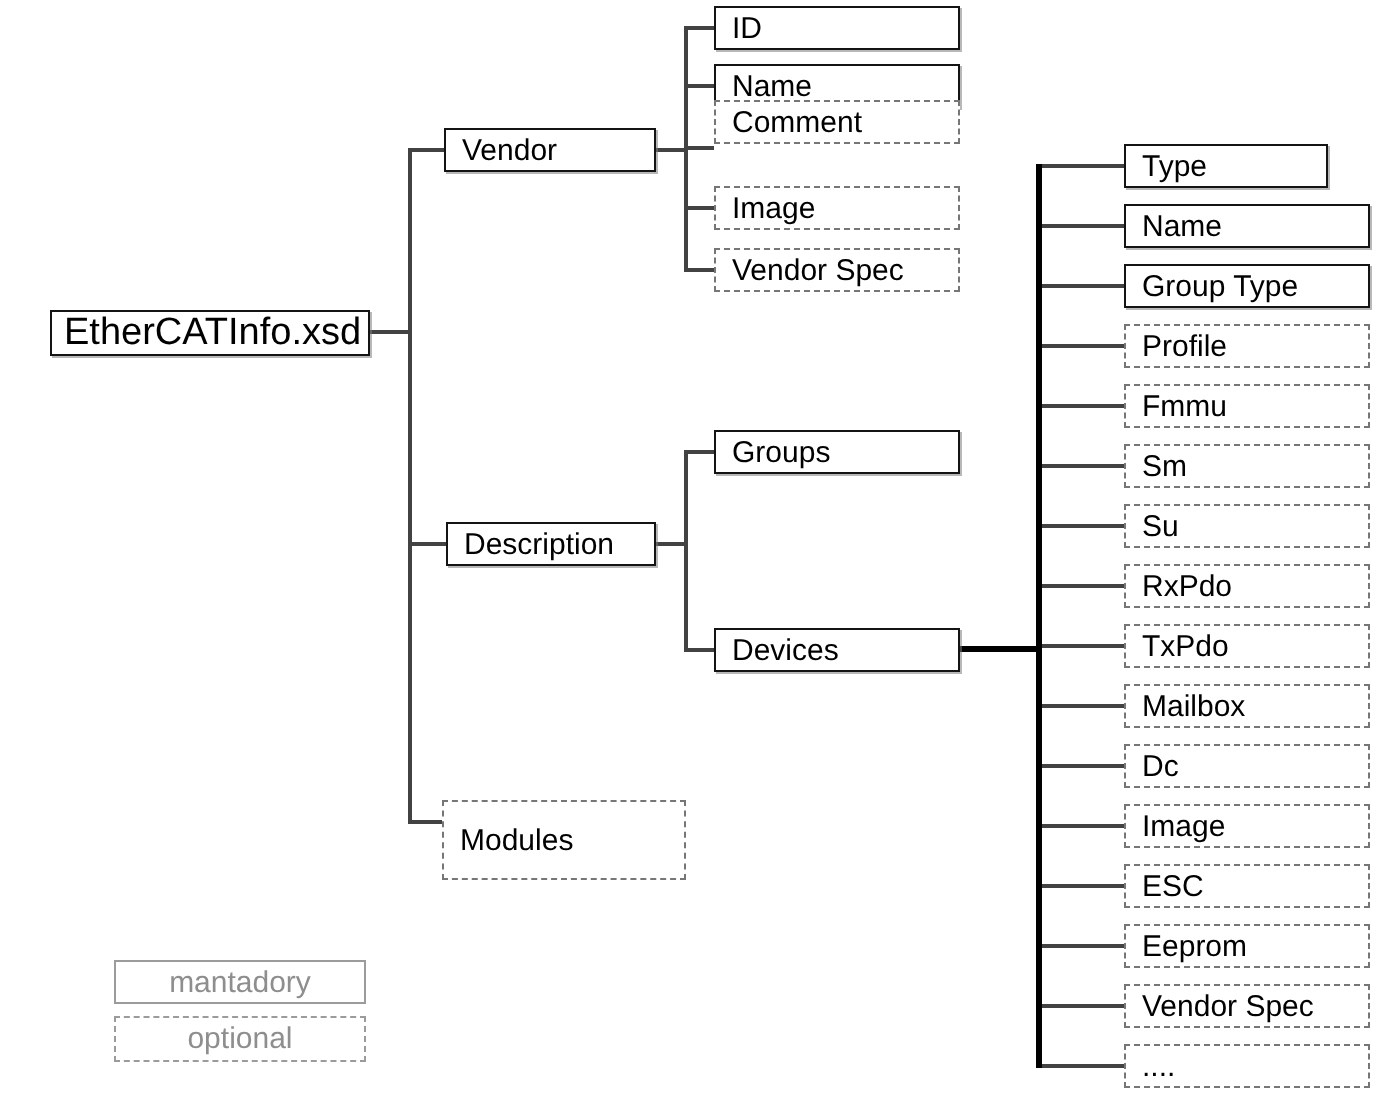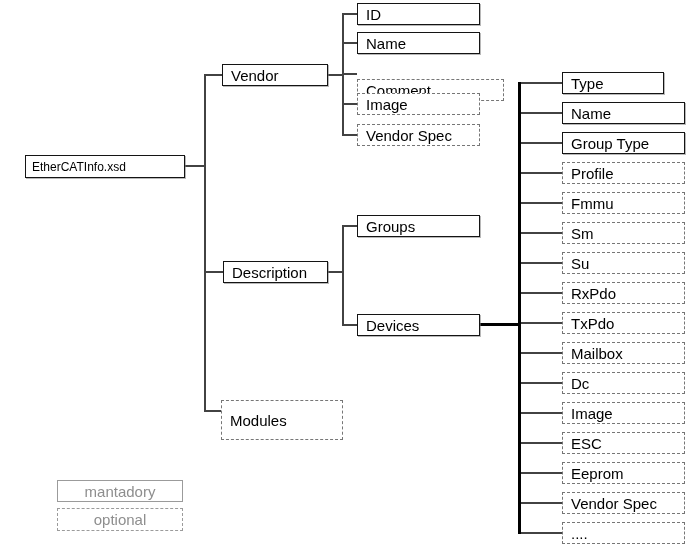--- a/index.html
+++ b/index.html
@@ -12,21 +12,21 @@
     display:flex; align-items:center; padding-left:8px;
     font-size:15px; color:#000000; white-space:nowrap;
   }
   .node.mandatory {
     border:1px solid #141414;
     box-shadow:1px 1px 0 rgba(125,125,125,0.55);
   }
   .node.optional {
     border:1px dashed #767676;
   }
-  .node.root { font-size:12px; padding-left:6px; }
+  .node.root { font-size:19px; padding-left:6px; }
   .hline, .vline { position:absolute; background:#424242; }
   .hline.thick, .vline.thick { background:#000000; }
   .legend-box {
     justify-content:center; padding-left:0; color:#8e8e8e;margin-left:40px;
   }
   .legend-box.mandatory { border:1px solid #9b9b9b; box-shadow:none; }
   .legend-box.optional { border:1px dashed #9b9b9b; }
 </style>
 </head>
 <body>
@@ -72,21 +72,21 @@
   <div class="hline" style="left:521px;top:532px;width:41px;height:2px"></div>
 
   <div class="node mandatory root" style="left:25px;top:155px;width:160px;height:23px">EtherCATInfo.xsd</div>
 
   <div class="node mandatory" style="left:222px;top:64px;width:106px;height:22px">Vendor</div>
   <div class="node mandatory" style="left:223px;top:261px;width:105px;height:22px">Description</div>
   <div class="node optional" style="left:221px;top:400px;width:122px;height:40px">Modules</div>
 
   <div class="node mandatory" style="left:357px;top:3px;width:123px;height:22px">ID</div>
   <div class="node mandatory" style="left:357px;top:32px;width:123px;height:22px">Name</div>
-  <div class="node optional" style="left:357px;top:79px;width:147px;height:22px">Comment</div>
+  <div class="node optional" style="left:357px;top:50px;width:123px;height:22px">Comment</div>
   <div class="node optional" style="left:357px;top:93px;width:123px;height:22px">Image</div>
   <div class="node optional" style="left:357px;top:124px;width:123px;height:22px">Vendor Spec</div>
 
   <div class="node mandatory" style="left:357px;top:215px;width:123px;height:22px">Groups</div>
   <div class="node mandatory" style="left:357px;top:314px;width:123px;height:22px">Devices</div>
 
   <div class="node mandatory" style="left:562px;top:72px;width:102px;height:22px">Type</div>
   <div class="node mandatory" style="left:562px;top:102px;width:123px;height:22px">Name</div>
   <div class="node mandatory" style="left:562px;top:132px;width:123px;height:22px">Group Type</div>
   <div class="node optional" style="left:562px;top:162px;width:123px;height:22px">Profile</div>

